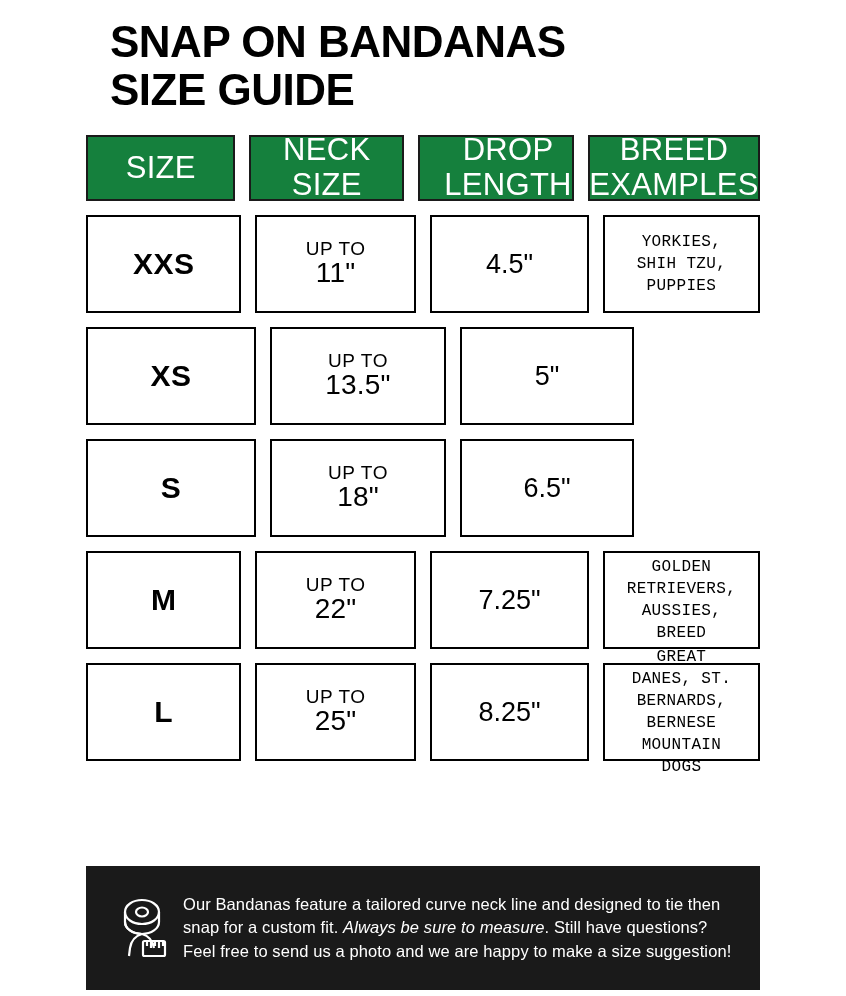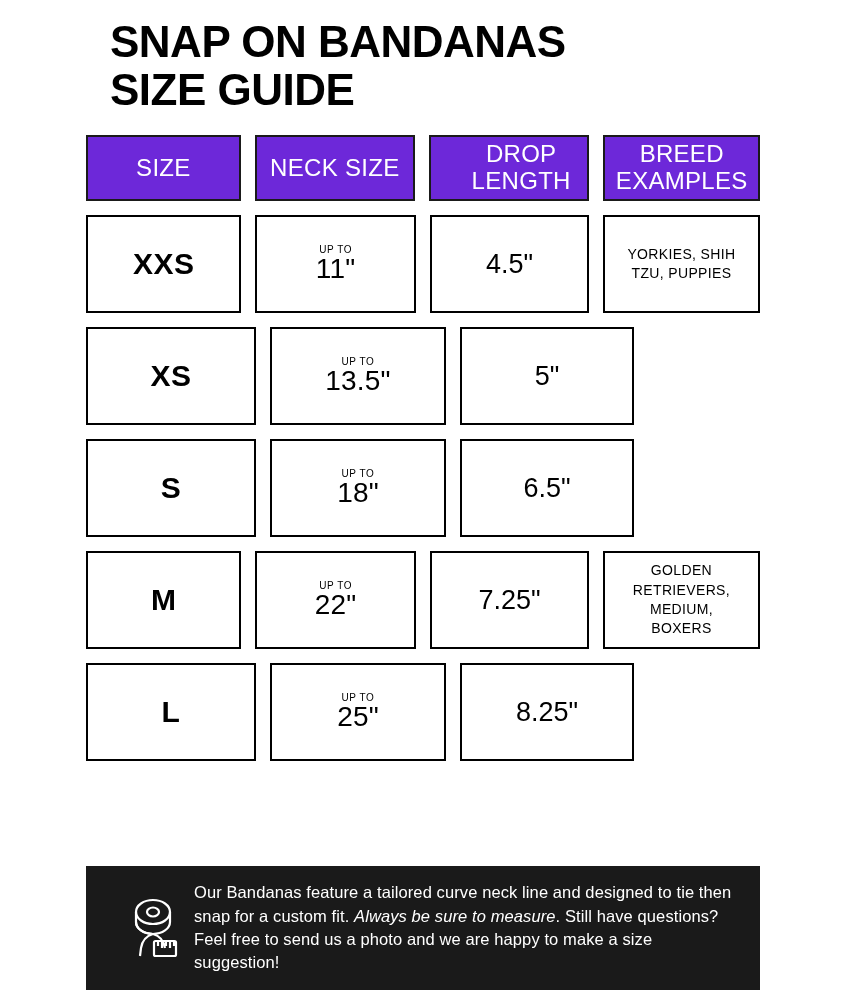--- a/index.html
+++ b/index.html
@@ -42,74 +42,75 @@
     margin-bottom: 14px;
   }
   .cell {
     border: 2px solid #000;
     display: flex;
     align-items: center;
     justify-content: center;
     text-align: center;
   }
   .head .cell {
-    background: #6d28d9;
+    background: #15803d;
     border-color: #1a1a1a;
     color: #ffffff;
     height: 66px;
-    font-size: 24px;
+    font-size: 31px;
     line-height: 1.12;
     letter-spacing: 0.3px;
   }
   .c-size { width: 170px; }
   .c-neck { width: 176px; }
   .c-drop { width: 174px; padding-left: 24px; }
   .c-breed { width: 172px; }
 
   .body .cell {
     height: 98px;
     flex-direction: column;
     padding: 4px 15px;
   }
   .sz {
     font-size: 30px;
     font-weight: bold;
     letter-spacing: 0.5px;
   }
   .upto {
-    font-size: 10px;
+    font-size: 19px;
     letter-spacing: 0.6px;
     line-height: 1.1;
     margin-bottom: -2px;
   }
   .neckval {
     font-size: 28px;
     letter-spacing: 0.2px;
   }
   .dropval {
     font-size: 27px;
   }
   .breed {
-    font-size: 14px;
+    font-size: 16px;
     line-height: 1.38;
     letter-spacing: 0.35px;
     padding: 0 6px;
+    font-family: Liberation Mono, monospace;
   }
 
   .note {
     position: absolute;
     left: 86px;
     top: 848px;
     width: 674px;
     height: 124px;
     background: #1a1a1a;
     color: #ffffff;
     display: flex;
     align-items: center;
-    padding: 10px 18px 10px 30px;
+    padding: 10px 18px 10px 19px;
   }
   .note-icon {
     width: 78px;
     flex: 0 0 78px;
     display: flex;
     align-items: center;
     justify-content: center;
   }
   .note-text {
     font-size: 16.5px;
@@ -196,34 +197,37 @@
         <span class="sz">M</span>
       </div>
       <div class="cell c-neck">
         <span class="upto">UP TO</span>
         <span class="neckval">22"</span>
       </div>
       <div class="cell c-drop">
         <span class="dropval">7.25"</span>
       </div>
       <div class="cell c-breed">
-        <span class="breed">GOLDEN RETRIEVERS, MEDIUM, BOXERS</span>
+        <span class="breed">GOLDEN RETRIEVERS, AUSSIES, BREED</span>
       </div>
     </div>
 
     <div class="row body">
       <div class="cell c-size">
         <span class="sz">L</span>
       </div>
       <div class="cell c-neck">
         <span class="upto">UP TO</span>
         <span class="neckval">25"</span>
       </div>
       <div class="cell c-drop">
         <span class="dropval">8.25"</span>
+      </div>
+      <div class="cell c-breed">
+        <span class="breed">GREAT DANES, ST. BERNARDS, BERNESE MOUNTAIN DOGS</span>
       </div>
     </div>
 
   </div>
 
   <div class="note">
     <div class="note-icon">
       <svg width="64" height="68" viewBox="0 0 64 68" fill="none" stroke="#ffffff" stroke-width="2.2">
         <ellipse cx="30" cy="18" rx="17" ry="12"></ellipse>
         <ellipse cx="30" cy="18" rx="6" ry="4.5"></ellipse>

